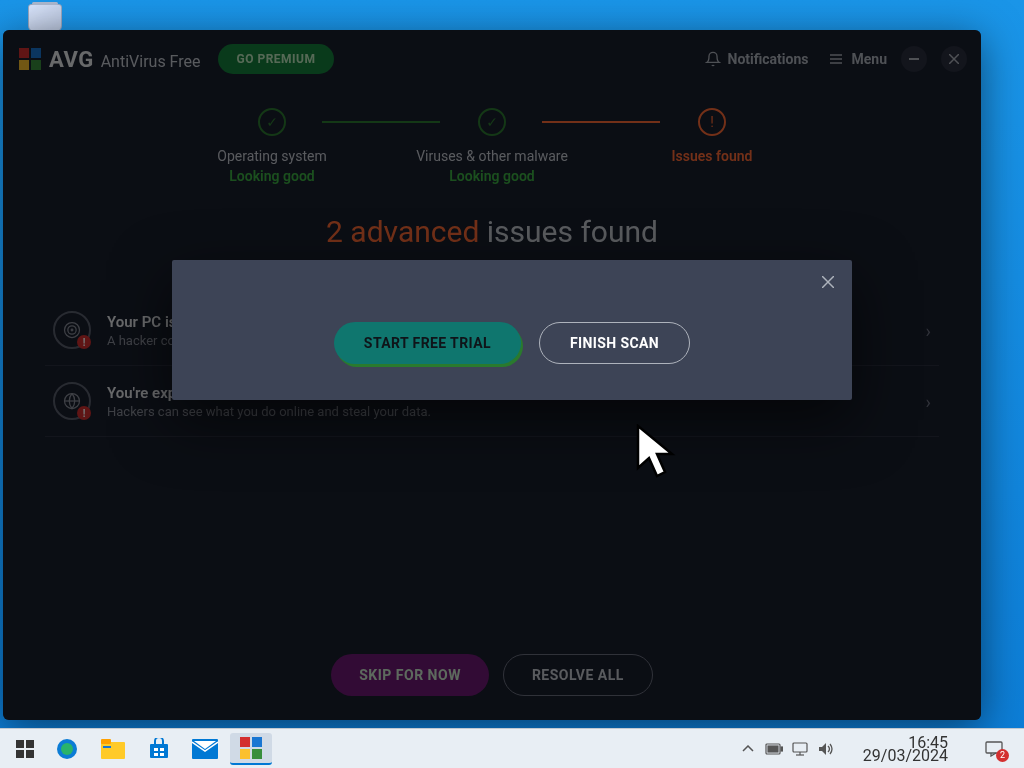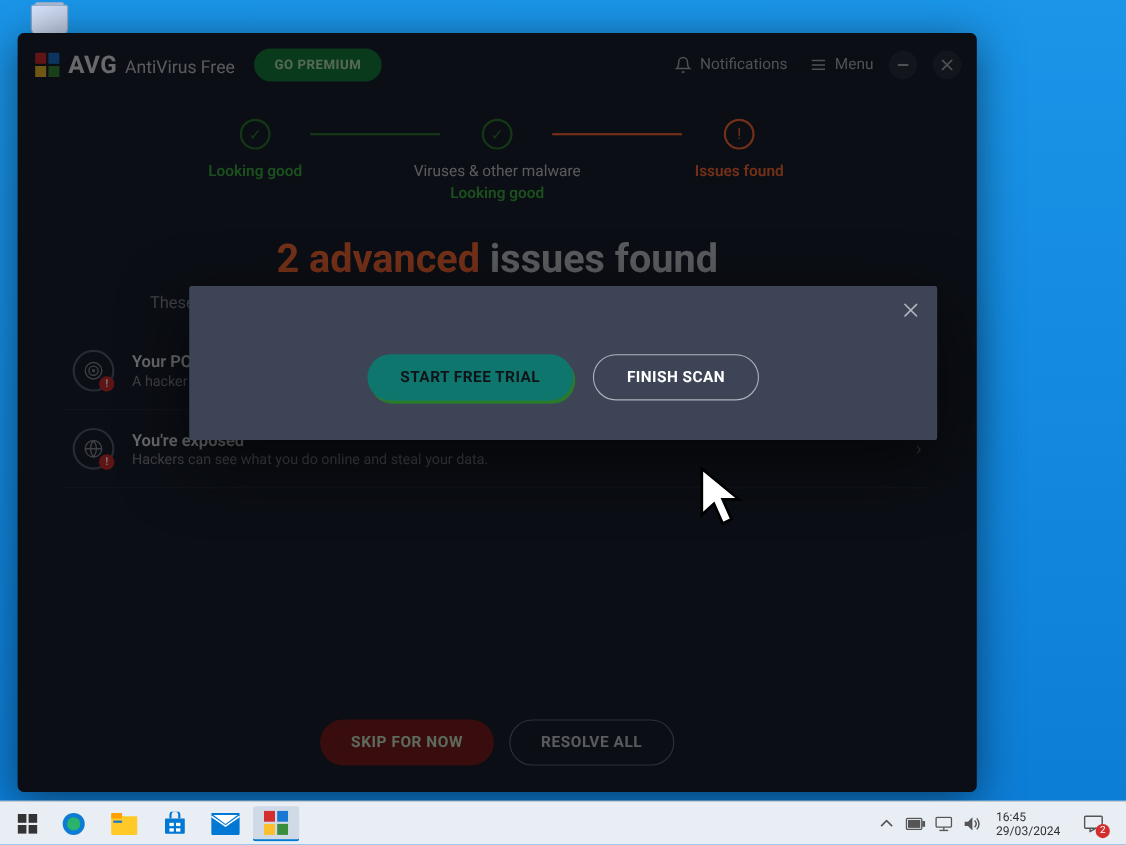--- a/index.html
+++ b/index.html
@@ -1,74 +1,74 @@
 <!DOCTYPE html>
 <html><head>
 <meta charset="utf-8">
 <style>
 * { margin:0; padding:0; box-sizing:border-box; font-family:-apple-system,BlinkMacSystemFont,"Segoe UI",Roboto,Arial,sans-serif; }
 body { width:1024px; height:768px; background:linear-gradient(180deg,#1a95e8 0%,#0c7cd5 100%); overflow:hidden; position:relative; }
 .desktop-icon { position:absolute; top:4px; left:28px; width:38px; height:30px; }
 .recycle-bin { width:34px; height:28px; background:linear-gradient(135deg,#eef 0%,#ccd 100%); border:1px solid #aab; border-radius:3px 3px 6px 6px; position:relative; opacity:.9; }
 .recycle-bin::before { content:""; position:absolute; top:-3px; left:3px; right:3px; height:3px; background:#bbc; border-radius:2px; }
-.app { position:absolute; top:30px; left:16px; width:872px; height:690px; background:#1a1f2e; border-radius:6px; overflow:hidden; box-shadow:0 8px 40px rgba(0,0,0,.5); }
+.app { position:absolute; top:30px; left:3px; width:978px; height:690px; background:#1a1f2e; border-radius:6px; overflow:hidden; box-shadow:0 8px 40px rgba(0,0,0,.5); }
 .titlebar { display:flex; align-items:center; padding:8px 14px; height:58px; }
 .app-logo { display:flex; align-items:center; gap:6px; }
 .logo-mark { width:26px; height:26px; position:relative; }
 .logo-mark svg { display:block; }
 .logo-text { display:flex; align-items:baseline; gap:7px; }
 .logo-brand { font-size:22px; font-weight:700; color:#e6e8ec; letter-spacing:.5px; }
 .logo-sub { font-size:16px; font-weight:400; color:#c5c9d1; }
 .premium-btn { margin-left:18px; background:#15803d; color:#bfe9bf; font-size:12px; font-weight:700; letter-spacing:.5px; padding:8px 18px; border-radius:20px; border:none; }
 .spacer { flex:1; }
-.tb-item { display:flex; align-items:center; gap:7px; color:#aeb3bc; font-size:14px; margin-left:20px; cursor:pointer; }
+.tb-item { display:flex; align-items:center; gap:7px; color:#aeb3bc; font-size:14px; margin-left:20px; cursor:pointer;font-weight:bold; }
 .tb-icon { width:16px; height:16px; display:inline-flex; }
 .win-btn { width:26px; height:26px; border-radius:50%; background:#2a2f3e; margin-left:14px; display:flex; align-items:center; justify-content:center; color:#b0b4bd; font-size:13px; cursor:pointer; }
 .steps { display:flex; justify-content:center; align-items:flex-start; gap:0; margin-top:20px; }
 .step { width:220px; text-align:center; position:relative; }
 .step-icon { width:28px; height:28px; border:2px solid #2e7d32; border-radius:50%; margin:0 auto 12px; display:flex; align-items:center; justify-content:center; color:#2e7d32; font-size:14px; }
 .step-icon.bad { border-color:#ff6b35; color:#ff6b35; }
 .step-connector { position:absolute; top:13px; right:-58px; width:118px; height:2px; background:#2e7d32; }
 .step-connector.bad { background:#ff6b35; }
 .step-title { color:#c5c9d1; font-size:14px; margin-bottom:4px; }
 .step-status { color:#3cb043; font-size:14px; font-weight:600; }
 .step-status.bad { color:#ff6b35; }
 .headline { text-align:center; margin-top:30px; }
-.headline h1 { font-size:36px; font-weight:700; }
+.headline h1 { font-size:30px; font-weight:400; }
 .hl-count { color:#ff6b35; }
 .hl-rest { color:#c5c9d1; }
 .subline { color:#8a8f9a; font-size:15px; margin-top:10px; }
 .issues { margin:18px 42px 0; }
 .issue-row { display:flex; align-items:center; padding:16px 8px; border-bottom:1px solid #2a2f3e; cursor:pointer; }
 .issue-icon { width:38px; height:38px; border-radius:50%; border:2px solid #5a5f6e; margin-right:16px; position:relative; display:flex; align-items:center; justify-content:center; color:#8a8f9a; }
 .issue-icon::after { content:"!"; position:absolute; bottom:-2px; right:-2px; width:14px; height:14px; background:#d32f2f; border-radius:50%; color:#fff; font-size:10px; font-weight:700; display:flex; align-items:center; justify-content:center; }
 .issue-text { flex:1; }
 .issue-title { color:#e6e8ec; font-size:15px; font-weight:600; margin-bottom:2px; }
 .issue-sub { color:#8a8f9a; font-size:13px; }
 .chev { color:#6a6f7e; font-size:18px; }
 .footer-btns { position:absolute; bottom:24px; left:0; right:0; display:flex; justify-content:center; gap:14px; }
 .btn { padding:12px 28px; border-radius:24px; font-size:14px; font-weight:700; letter-spacing:.5px; cursor:pointer; border:none; }
-.btn-green { background:#7f1d1d; color:#cfead0; }
+.btn-green { background:#701a75; color:#cfead0; }
 .btn-outline { background:transparent; border:1.5px solid #6a6f7e; color:#c5c9d1;text-align:center; }
 .dim-overlay { position:absolute; inset:0; background:rgba(0,0,0,.55); }
 .modal { position:absolute; top:260px; left:172px; width:680px; background:#3d4456; border-radius:2px; padding:30px 40px 36px; box-shadow:0 20px 60px rgba(0,0,0,.6); z-index:10; }
 .modal-close { position:absolute; top:12px; right:14px; color:#aeb3bc; font-size:15px; cursor:pointer; width:20px; height:20px; display:flex; align-items:center; justify-content:center; }
 .modal-title { color:#fff; font-size:25px; font-weight:700; text-align:center; line-height:1.3; }
 .modal-btns { display:flex; justify-content:center; gap:18px; margin-top:32px; }
 .mbtn { padding:12px 30px; border-radius:22px; font-size:14px; font-weight:700; letter-spacing:.4px; cursor:pointer; }
 .mbtn-green { background:#0f766e; color:#0f1419; border:none; box-shadow:2px 3px 0 #2a7a2e; }
 .mbtn-outline { background:transparent; border:1.5px solid #aeb3bc; color:#fff; }
 .cursor { position:absolute; top:424px; left:636px; z-index:20; pointer-events:none; }
 .taskbar { position:absolute; bottom:0; left:0; right:0; height:40px; background:#e8eef4; display:flex; align-items:center; padding:0 6px; border-top:1px solid #c0c8d0; }
 .start-btn { width:38px; height:32px; display:flex; align-items:center; justify-content:center; cursor:pointer; border-radius:3px; }
 .tb-app { width:42px; height:32px; display:flex; align-items:center; justify-content:center; cursor:pointer; margin:0 2px; border-radius:3px; }
 .tb-app.active { background:#d0dae6; border-bottom:2px solid #0078d4; }
 .tray { margin-left:auto; display:flex; align-items:center; gap:8px; padding-right:6px; }
 .tray-icon { color:#555; cursor:pointer; width:18px; display:flex; justify-content:center; }
-.clock { text-align:left; font-size:11px; color:#333; line-height:13px; margin:0 4px; }
+.clock { text-align:right; font-size:16px; color:#333; line-height:13px; margin:0 20px; }
 .notif-btn { width:36px; height:32px; display:flex; align-items:center; justify-content:center; position:relative; cursor:pointer; }
 .notif-badge { position:absolute; bottom:3px; right:3px; background:#d32f2f; color:#fff; font-size:9px; width:13px; height:13px; border-radius:50%; display:flex; align-items:center; justify-content:center; }
 </style>
 </head>
 <body>
 
 <div class="desktop-icon">
   <div class="recycle-bin"></div>
 </div>
 
@@ -119,20 +119,21 @@
           <line x1="0" y1="0" x2="10" y2="10"></line>
           <line x1="10" y1="0" x2="0" y2="10"></line>
         </svg>
     </div>
   </div>
 
   <div class="steps">
     <div class="step">
       <div class="step-icon">✓</div>
       <div class="step-connector"></div>
+      <div class="step-title">Operating system</div>
       <div class="step-status">Looking good</div>
     </div>
     <div class="step">
       <div class="step-icon">✓</div>
       <div class="step-connector bad"></div>
       <div class="step-title">Viruses &amp; other malware</div>
       <div class="step-status">Looking good</div>
     </div>
     <div class="step">
       <div class="step-icon bad">!</div>

